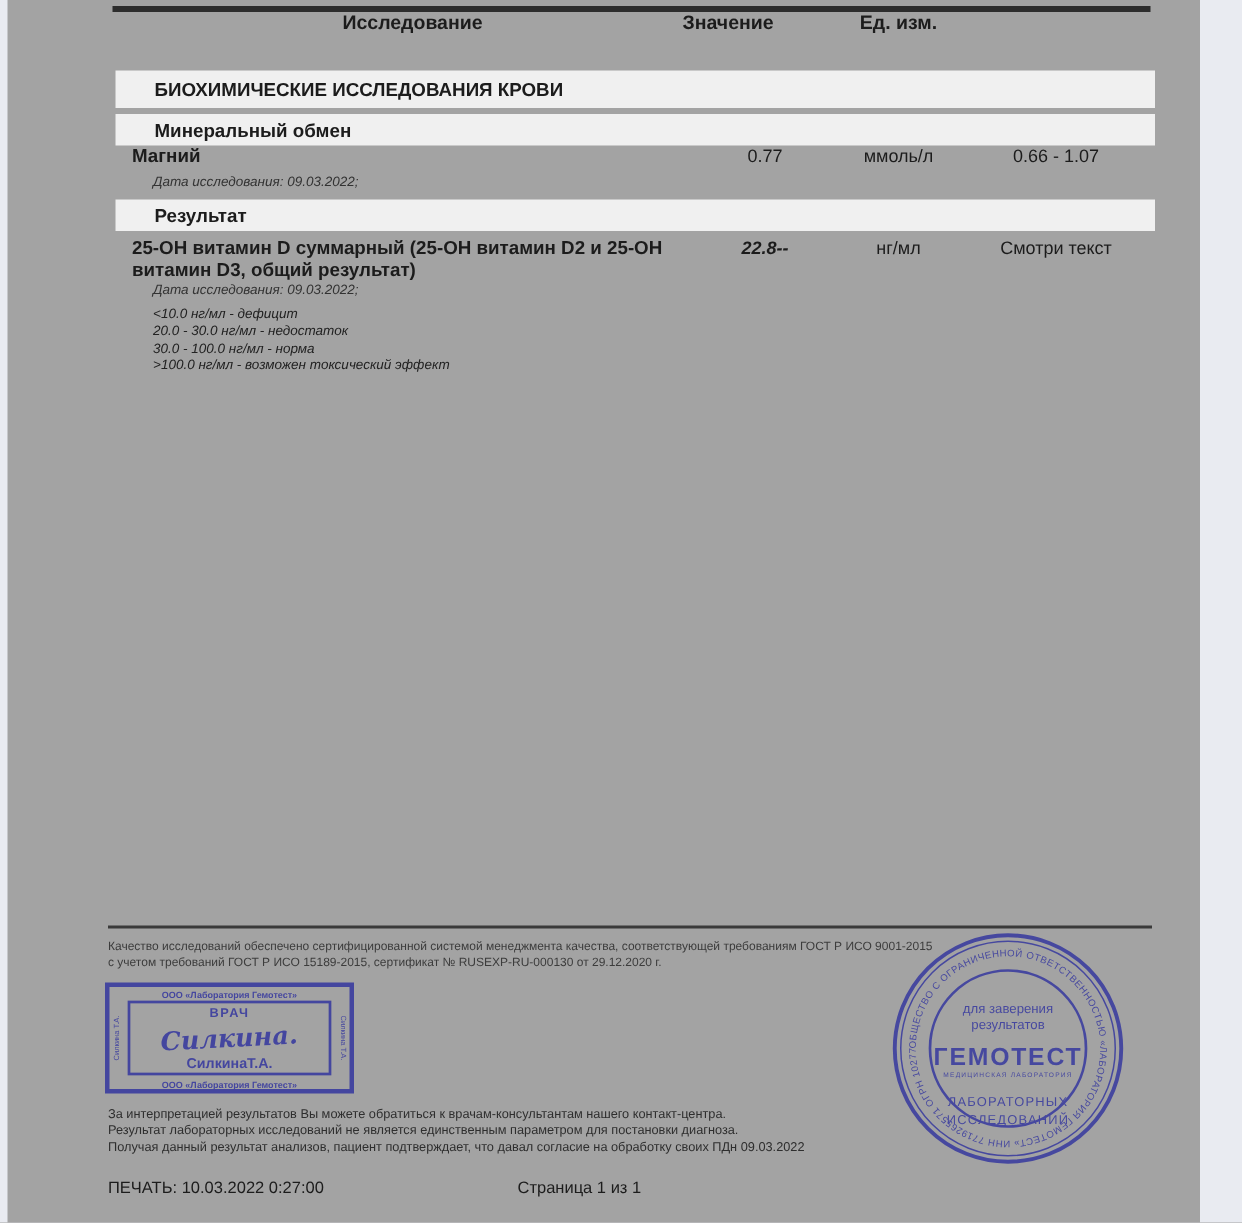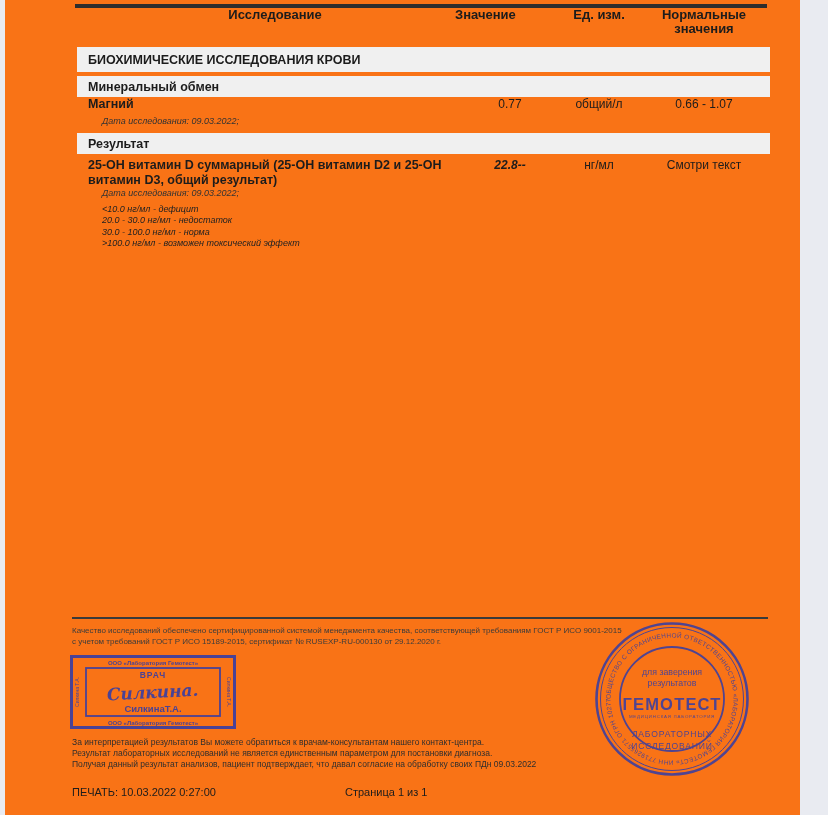--- a/index.html
+++ b/index.html
@@ -5,34 +5,34 @@
   html,body{margin:0;padding:0;}
   body{
     width:828px;height:815px;overflow:hidden;
     background:#e9ebf1;
     font-family:"Liberation Sans", sans-serif;
     color:#1c1c1c;
     -webkit-font-smoothing:antialiased;
   }
   .page{
     position:absolute;left:5px;top:0;width:795px;height:815px;
-    background:#f97316;
+    background:#a3a3a3;
   }
   .abs{position:absolute;}
 
   
   .topline{left:70px;top:4px;width:692px;height:4px;background:#2d2d2d;}
   .hdr{font-weight:bold;font-size:13px;line-height:14px;}
   .hdr-research{left:80px;top:8px;width:380px;text-align:center;}
   .hdr-value{left:450px;top:8px;width:110px;text-align:left;}
   .hdr-unit{left:548px;top:8px;width:92px;text-align:center;}
   .hdr-normal{left:633px;top:8px;width:132px;text-align:center;}
 
   .band{left:72px;width:693px;background:#f0f0f0;font-weight:bold;
-        font-size:12.5px;display:flex;align-items:center;padding-left:11px;box-sizing:border-box;}
+        font-size:12.5px;display:flex;align-items:center;padding-left:26px;box-sizing:border-box;}
   .band1{top:47px;height:25px;}
   .band2{top:76px;height:21px;}
   .band3{top:133px;height:21px;}
 
   .row-name{left:83px;width:372px;font-weight:bold;font-size:12.5px;line-height:15px;}
   .col-value{left:450px;width:110px;text-align:center;font-size:12px;}
   .col-unit{left:548px;width:92px;text-align:center;font-size:12px;}
   .col-normal{left:633px;width:132px;text-align:center;font-size:12px;}
   .row1{top:97px;}
   .row2{top:158px;}
@@ -57,28 +57,27 @@
 </style>
 </head>
 <body>
 
 <div class="page">
 
   <div class="abs topline"></div>
   <div class="abs hdr hdr-research">Исследование</div>
   <div class="abs hdr hdr-value">Значение</div>
   <div class="abs hdr hdr-unit">Ед. изм.</div>
-  <div class="abs hdr hdr-normal">Нормальные значения</div>
 
   <div class="abs band band1">БИОХИМИЧЕСКИЕ ИССЛЕДОВАНИЯ КРОВИ</div>
   <div class="abs band band2">Минеральный обмен</div>
 
   <div class="abs row-name row1">Магний</div>
   <div class="abs col-value row1">0.77</div>
-  <div class="abs col-unit row1">общий/л</div>
+  <div class="abs col-unit row1">ммоль/л</div>
   <div class="abs col-normal row1">0.66 - 1.07</div>
   <div class="abs date-line date1">Дата исследования: 09.03.2022;</div>
 
   <div class="abs band band3">Результат</div>
 
   <div class="abs row-name row2">25-OH витамин D суммарный (25-OH витамин D2 и 25-OH витамин D3, общий результат)</div>
   <div class="abs col-value row2 val-flag">22.8--</div>
   <div class="abs col-unit row2">нг/мл</div>
   <div class="abs col-normal row2">Смотри текст</div>
   <div class="abs date-line date2">Дата исследования: 09.03.2022;</div>

